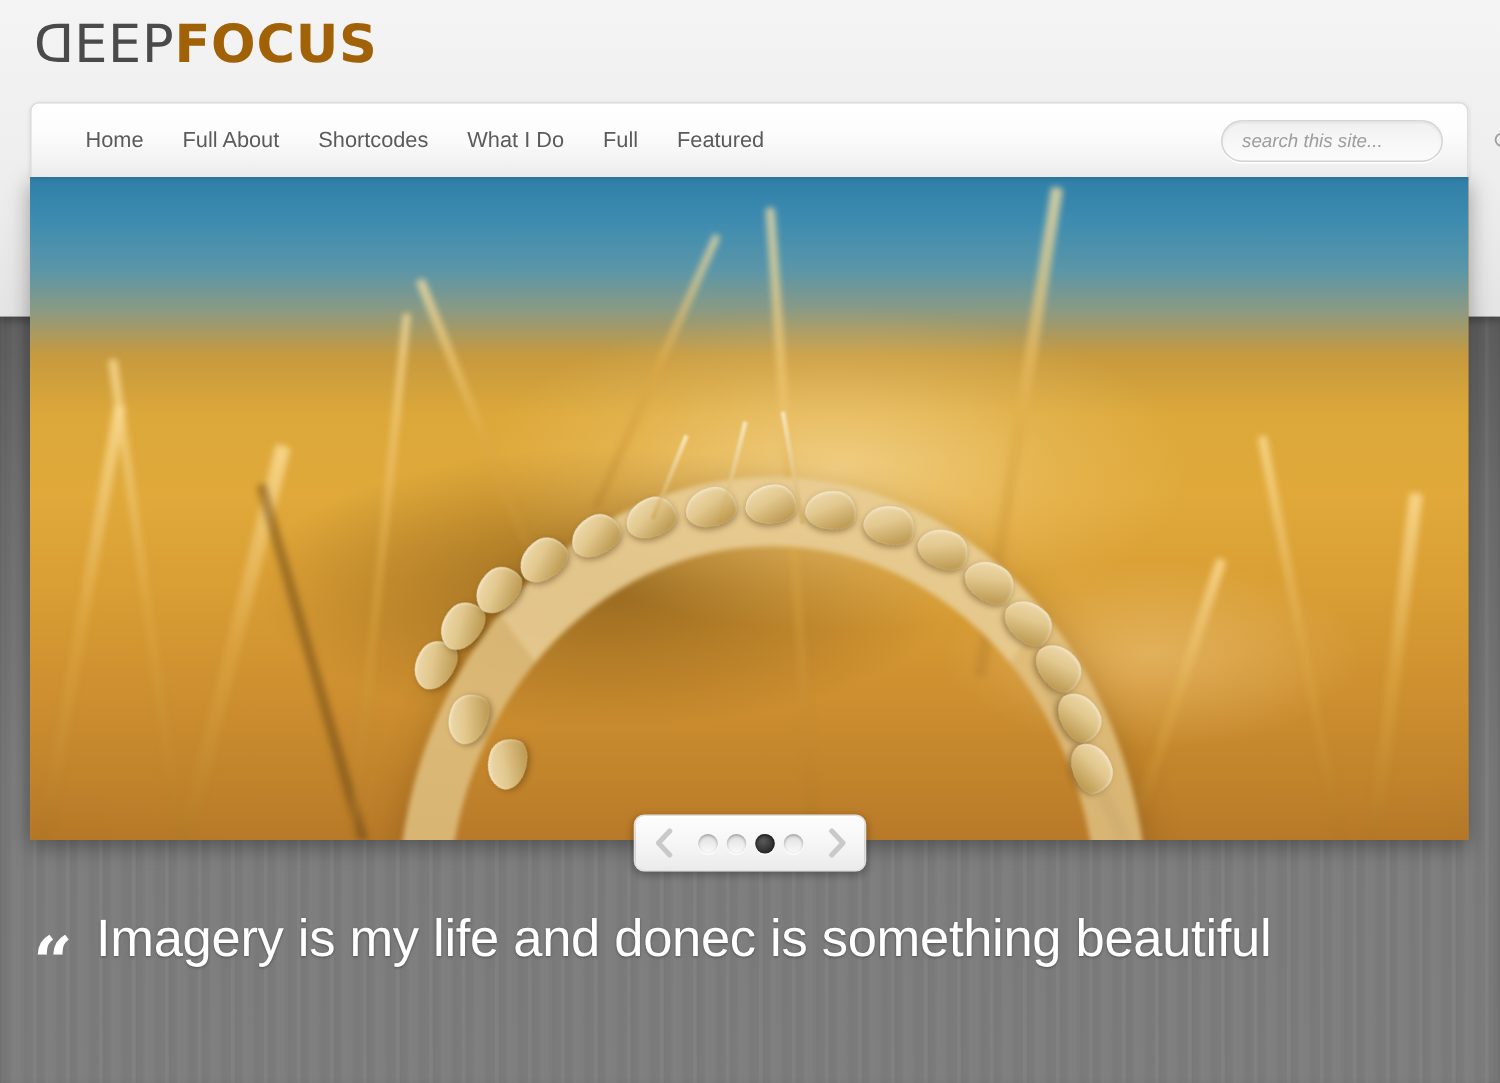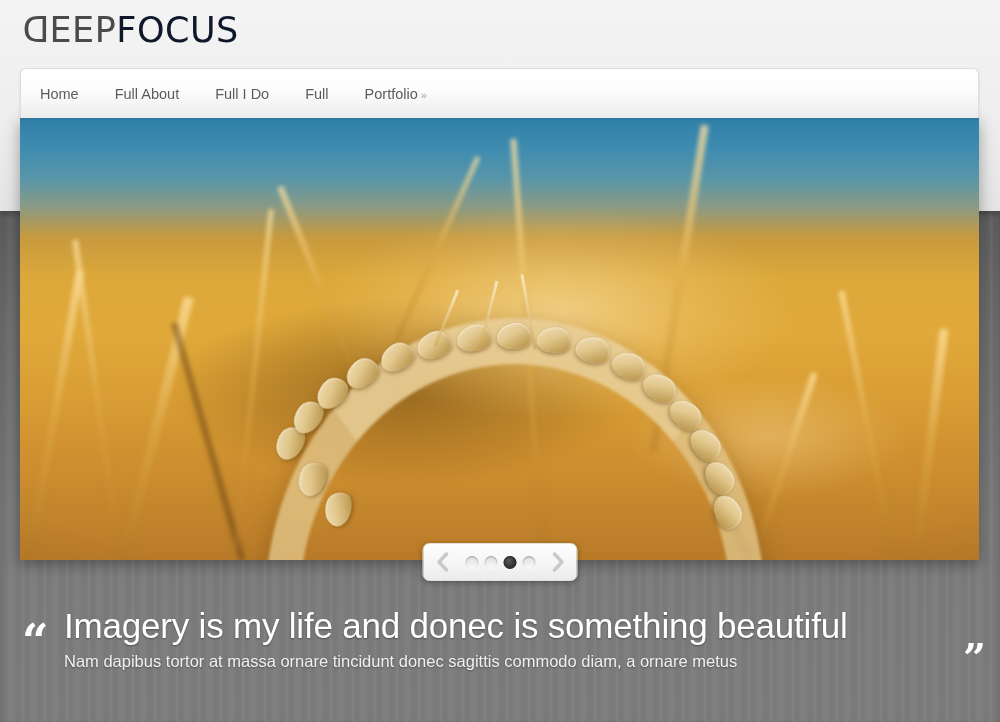--- a/index.html
+++ b/index.html
@@ -58,44 +58,44 @@
   }
   .logo .deep {
     color: #4a4a4a;
     font-weight: 400;
   }
   .logo .deep .rev-d {
     display: inline-block;
     transform: scaleX(-1);
   }
   .logo .focus {
-    color: #0f172a;
-    font-weight: 400;
+    color: #a16207;
+    font-weight: 700;
     margin-top: 33px;
   }
 
   
   .navbar {
     position: absolute;
     left: 20px; top: 68px;
     width: 959px; height: 50px;
     background: linear-gradient(to bottom, #ffffff 0%, #fdfdfd 38%, #f3f3f3 78%, #ebebeb 100%);
     border-radius: 6px 6px 0 0;
     border: 1px solid #dcdcdc;
     border-bottom: none;
     box-shadow: 0 1px 3px rgba(0,0,0,0.10), inset 0 1px 0 #fff;
     z-index: 15;
   }
   .nav-items {
     position: absolute;
-    left: 19px; top: 0;
+    left: 36px; top: 0;
     height: 50px;
     display: flex;
     align-items: center;
-    gap: 10px;
+    gap: 0px;
   }
   .nav-item {
     color: #5b5b5b;
     font-size: 14.5px;
     padding: 0 13px;
     line-height: 50px;
     white-space: nowrap;
     cursor: pointer;
     text-shadow: 0 1px 0 #fff;
   }
@@ -324,25 +324,35 @@
 <div class="logo-wrap">
   <div class="logo">
     <span class="deep"><span class="rev-d">D</span><span>EEP</span></span><span class="focus">FOCUS</span>
   </div>
 </div>
 
 <nav class="navbar">
   <div class="nav-items">
     <div class="nav-item"><span>Home</span></div>
     <div class="nav-item"><span>Full About</span></div>
-    <div class="nav-item"><span>Full I Do</span></div>
+    <div class="nav-item"><span>Shortcodes</span></div>
+    <div class="nav-item"><span>What I Do</span></div>
     <div class="nav-item"><span>Full</span></div>
-    <div class="nav-item"><span>Portfolio</span><span class="caret">»</span></div>
-  </div>
-
+    <div class="nav-item"><span>Featured</span></div>
+  </div>
+
+  <div class="search-box">
+    <input class="search-input" type="text" placeholder="search this site..." style="">
+    <span class="search-icon">
+      <svg width="15" height="15" viewBox="0 0 16 16" aria-hidden="true">
+        <circle cx="6.6" cy="6.6" r="4.4" fill="none" stroke="#9e9e9e" stroke-width="1.3"></circle>
+        <line x1="9.9" y1="9.9" x2="14" y2="14.3" stroke="#9e9e9e" stroke-width="1.3" stroke-linecap="round"></line>
+      </svg>
+    </span>
+  </div>
 </nav>
 
 <div class="slider">
   <div class="slide-photo">
 
     <div class="stalks">
       <div class="stalk" style="left:30px;  top:150px; width:8px;  height:300px; transform:rotate(10deg);"></div>
       <div class="stalk" style="left:75px;  top:120px; width:6px;  height:330px; transform:rotate(-8deg);"></div>
       <div class="stalk" style="left:130px; top:175px; width:10px; height:280px; transform:rotate(14deg);"></div>
       <div class="stalk dark" style="left:185px;top:200px; width:7px;  height:250px; transform:rotate(-16deg);"></div>
@@ -405,17 +415,13 @@
       <polyline points="3,2 10.5,10 3,18" fill="none" stroke="#c9c9c9" stroke-width="3.4" stroke-linecap="round" stroke-linejoin="round"></polyline>
     </svg>
   </div>
 </div>
 
 <div class="quote-block">
   <div class="quote-row">
     <span class="quote-mark-open">“</span>
     <div class="quote-main">Imagery is my life and donec is something beautiful</div>
   </div>
-  <div class="quote-sub-row">
-    <div class="quote-sub">Nam dapibus tortor at massa ornare tincidunt donec sagittis commodo diam, a ornare metus</div>
-    <span class="quote-mark-close">”</span>
-  </div>
 </div>
 
 </body></html>

